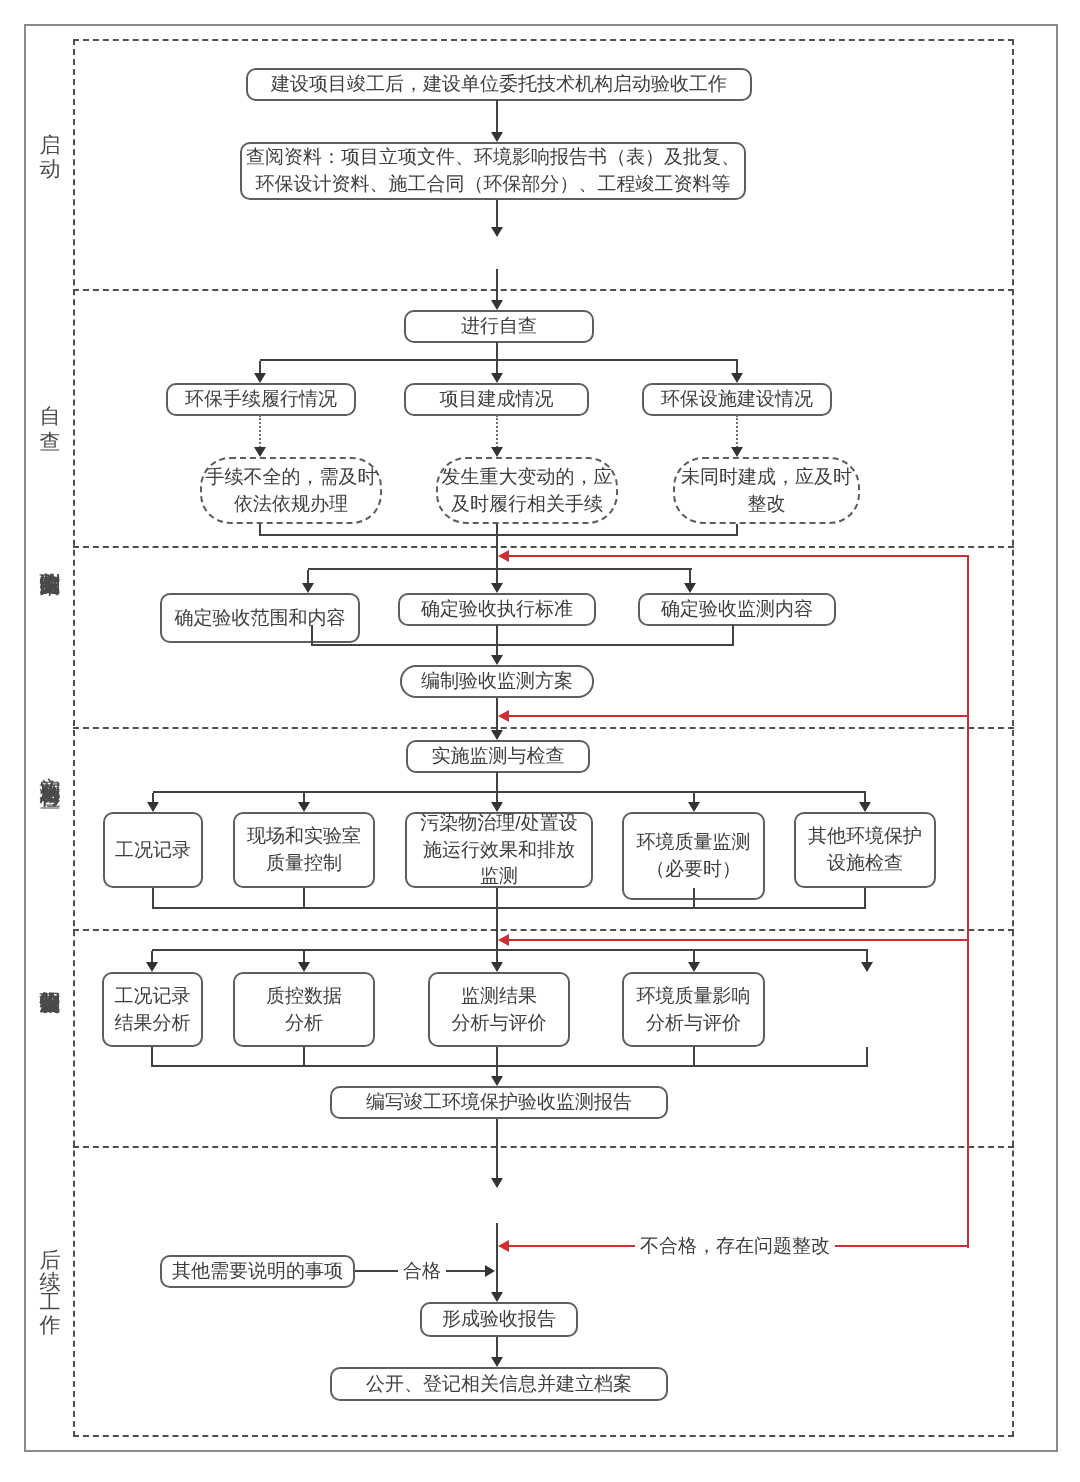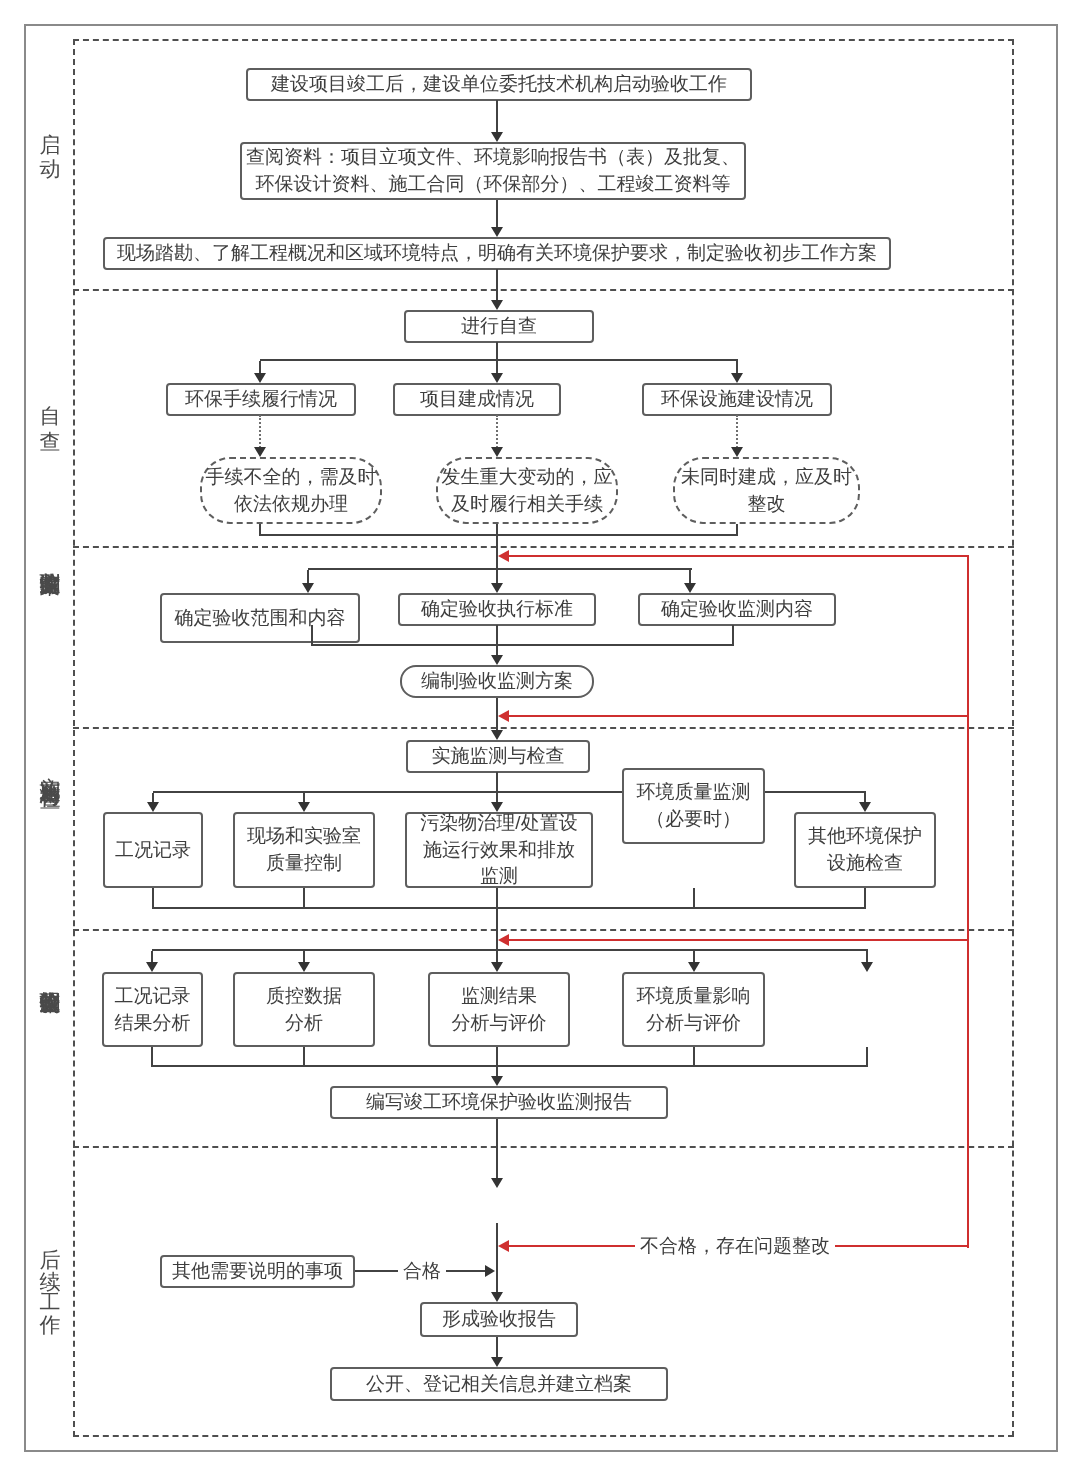--- a/index.html
+++ b/index.html
@@ -4,21 +4,21 @@
 <style>
   html,body{margin:0;padding:0;}
   body{width:1080px;height:1482px;background:#fff;}
   .canvas{position:relative;width:1080px;height:1482px;background:#fff;overflow:hidden;
           font-family:"Liberation Sans",sans-serif;color:#3e3e3e;}
   .outer{position:absolute;left:24px;top:24px;width:1030px;height:1424px;border:2px solid #8a8a8a;}
   .frame{position:absolute;left:73px;top:39px;width:937px;height:1394px;border:2px dashed #4f4f4f;}
   .divider{position:absolute;left:73px;width:941px;height:0;border-top:2px dashed #4f4f4f;}
   .stage{position:absolute;left:36px;width:26px;writing-mode:vertical-lr;text-orientation:upright;
          font-size:21px;color:#4a4a4a;}
-  .box{position:absolute;border:2px solid #5e5e5e;background:#fff;border-radius:4px;
+  .box{position:absolute;border:2px solid #5e5e5e;background:#fff;border-radius:10px;
        display:flex;align-items:center;justify-content:center;text-align:center;
        font-size:19px;line-height:1.4;white-space:pre-line;box-sizing:border-box;color:#3e3e3e;}
   .rounded{border-radius:16px;font-family:Liberation Serif, serif;}
   .oval{border:2px dashed #5e5e5e;border-radius:30px;margin-left:29px;}
   .vline{position:absolute;width:2px;background:#424242;}
   .hline{position:absolute;height:2px;background:#424242;}
   .dotline{position:absolute;width:0;border-left:2px dotted #6e6e6e;}
   .arr-d{position:absolute;width:0;height:0;border-left:6px solid transparent;
          border-right:6px solid transparent;border-top:10px solid #333;}
   .arr-r{position:absolute;width:0;height:0;border-top:6px solid transparent;
@@ -49,35 +49,34 @@
   <div class="stage" style="top:975px;letter-spacing:0px">编制验收监测报告</div>
   <div class="stage" style="top:1232px;letter-spacing:22px">后续工作</div>
 
   <div class="box" style="left:246px;top:68px;width:506px;height:33px">建设项目竣工后，建设单位委托技术机构启动验收工作</div>
   <div class="vline" style="left:496px;top:100px;height:33px"></div>
   <div class="arr-d" style="left:491px;top:132px"></div>
   <div class="box" style="left:240px;top:142px;width:506px;height:58px">查阅资料：项目立项文件、环境影响报告书（表）及批复、
 环保设计资料、施工合同（环保部分）、工程竣工资料等</div>
   <div class="vline" style="left:496px;top:200px;height:28px"></div>
   <div class="arr-d" style="left:491px;top:227px"></div>
-  <div class="box" style="left:103px;top:237px;width:788px;height:33px">现场踏勘、了解工程概况和区域环境特点，明确有关环境保护要求，制定验收初步工作方案</div>
   <div class="vline" style="left:496px;top:269px;height:32px"></div>
   <div class="arr-d" style="left:491px;top:300px"></div>
 
   <div class="box" style="left:404px;top:310px;width:190px;height:33px">进行自查</div>
   <div class="vline" style="left:496px;top:342px;height:19px"></div>
   <div class="hline" style="left:260px;top:359px;width:478px"></div>
   <div class="vline" style="left:259px;top:361px;height:13px"></div>
   <div class="vline" style="left:496px;top:361px;height:13px"></div>
   <div class="vline" style="left:736px;top:361px;height:13px"></div>
   <div class="arr-d" style="left:254px;top:373px"></div>
   <div class="arr-d" style="left:491px;top:373px"></div>
   <div class="arr-d" style="left:731px;top:373px"></div>
   <div class="box" style="left:166px;top:383px;width:190px;height:33px">环保手续履行情况</div>
-  <div class="box" style="left:393px;top:383px;width:168px;height:33px">项目建成情况</div>
+  <div class="box" style="left:404px;top:383px;width:185px;height:33px">项目建成情况</div>
   <div class="box" style="left:642px;top:383px;width:190px;height:33px">环保设施建设情况</div>
   <div class="dotline" style="left:259px;top:415px;height:33px"></div>
   <div class="dotline" style="left:496px;top:415px;height:33px"></div>
   <div class="dotline" style="left:736px;top:415px;height:33px"></div>
   <div class="arr-d" style="left:254px;top:447px"></div>
   <div class="arr-d" style="left:491px;top:447px"></div>
   <div class="arr-d" style="left:731px;top:447px"></div>
   <div class="box oval" style="left:171px;top:457px;width:182px;height:67px">手续不全的，需及时
 依法依规办理</div>
   <div class="box oval" style="left:407px;top:457px;width:182px;height:67px">发生重大变动的，应
@@ -121,21 +120,21 @@
   <div class="arr-d" style="left:298px;top:802px"></div>
   <div class="arr-d" style="left:491px;top:802px"></div>
   <div class="arr-d" style="left:688px;top:802px"></div>
   <div class="arr-d" style="left:859px;top:802px"></div>
   <div class="box" style="left:103px;top:812px;width:100px;height:76px">工况记录</div>
   <div class="box" style="left:233px;top:812px;width:142px;height:76px">现场和实验室
 质量控制</div>
   <div class="box" style="left:405px;top:812px;width:188px;height:76px">污染物治理/处置设
 施运行效果和排放
 监测</div>
-  <div class="box" style="left:622px;top:768px;width:143px;height:76px">环境质量监测
+  <div class="box" style="left:622px;top:812px;width:143px;height:88px">环境质量监测
 （必要时）</div>
   <div class="box" style="left:794px;top:812px;width:142px;height:76px">其他环境保护
 设施检查</div>
   <div class="vline" style="left:152px;top:888px;height:21px"></div>
   <div class="vline" style="left:303px;top:888px;height:21px"></div>
   <div class="vline" style="left:496px;top:888px;height:21px"></div>
   <div class="vline" style="left:693px;top:888px;height:21px"></div>
   <div class="vline" style="left:864px;top:888px;height:21px"></div>
   <div class="hline" style="left:152px;top:907px;width:714px"></div>
 

